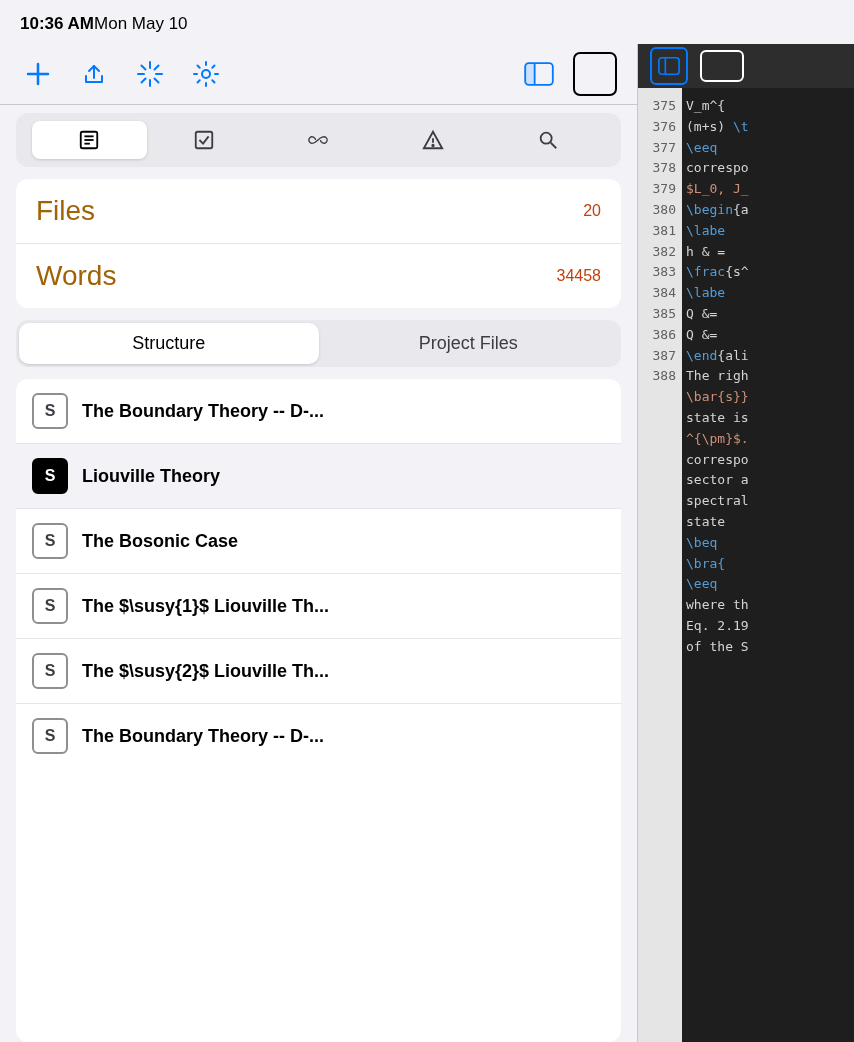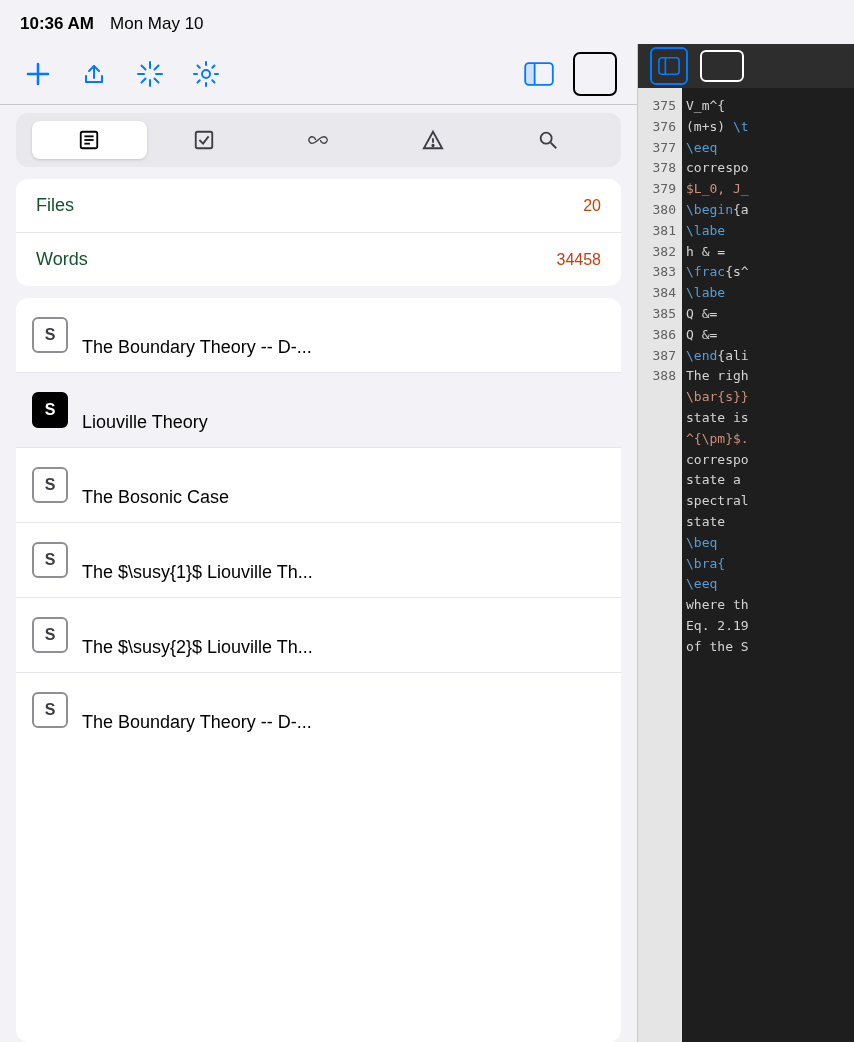--- a/index.html
+++ b/index.html
@@ -12,21 +12,20 @@
       display: flex;
       flex-direction: column;
     }
 
     
     .status-bar {
       background: #f2f2f7;
       padding: 8px 20px 4px 20px;
       display: flex;
       align-items: center;
-      gap: 16px;
       height: 44px;
     }
     .status-time {
       font-size: 17px;
       font-weight: 600;
       color: #000;
     }
     .status-date {
       font-size: 17px;
       font-weight: 400;
@@ -142,23 +141,23 @@
     .stats-row {
       display: flex;
       align-items: center;
       justify-content: space-between;
       padding: 16px 20px;
     }
     .stats-row + .stats-row {
       border-top: 1px solid #e5e5ea;
     }
     .stats-label {
-      font-size: 18px;
+      font-size: 28px;
       font-weight: 400;
-      color: #14532d;
+      color: #a16207;
     }
     .stats-value {
       font-size: 16px;
       font-weight: 400;
       color: #c2410c;
     }
 
     
     .segment-control {
       display: flex;
@@ -218,26 +217,25 @@
       color: #3c3c43;
       flex-shrink: 0;
     }
     .file-icon.filled {
       background: #000;
       border-color: #000;
       color: #fff;
     }
     .file-name {
       font-size: 18px;
-      font-weight: 400;
+      font-weight: 700;
       color: #000;
       white-space: nowrap;
       overflow: hidden;
       text-overflow: ellipsis;
-      margin-top: 25px;
     }
 
     
     .right-panel {
       flex: 1;
       background: #1e1e1e;
       display: flex;
       flex-direction: column;
       overflow: hidden;
     }
@@ -408,20 +406,24 @@
       <div class="stats-row">
         <span class="stats-label">Files</span>
         <span class="stats-value">20</span>
       </div>
       <div class="stats-row">
         <span class="stats-label">Words</span>
         <span class="stats-value">34458</span>
       </div>
     </div>
 
+    <div class="segment-control">
+      <div class="segment-btn active">Structure</div>
+      <div class="segment-btn">Project Files</div>
+    </div>
 
     <div class="file-list" id="file-list-container">
     <div class="file-item">
           <div class="file-icon">S</div>
           <span class="file-name">The Boundary Theory -- D-...</span>
         </div>
         <div class="file-item selected">
           <div class="file-icon filled">S</div>
           <span class="file-name">Liouville Theory</span>
         </div>
@@ -501,21 +503,21 @@
           <div class="code-line"><span style="color: rgb(86, 156, 214);">\frac</span><span style="color: rgb(212, 212, 212);">{s^</span></div>
           <div class="code-line"><span style="color: rgb(212, 212, 212);">    </span><span style="color: rgb(86, 156, 214);">\labe</span></div>
           <div class="code-line"><span style="color: rgb(212, 212, 212);">    Q &amp;=</span></div>
           <div class="code-line"><span style="color: rgb(212, 212, 212);">    Q &amp;=</span></div>
           <div class="code-line"><span style="color: rgb(86, 156, 214);">\end</span><span style="color: rgb(212, 212, 212);">{ali</span></div>
           <div class="code-line"><span style="color: rgb(212, 212, 212);">The righ</span></div>
           <div class="code-line"><span style="color: rgb(206, 145, 120);">\bar{s}}</span></div>
           <div class="code-line"><span style="color: rgb(212, 212, 212);">state is</span></div>
           <div class="code-line"><span style="color: rgb(206, 145, 120);">^{\pm}$.</span></div>
           <div class="code-line"><span style="color: rgb(212, 212, 212);">correspo</span></div>
-          <div class="code-line"><span style="color: rgb(212, 212, 212);">state a</span></div>
+          <div class="code-line"><span style="color: rgb(212, 212, 212);">sector a</span></div>
           <div class="code-line"><span style="color: rgb(212, 212, 212); margin-top: 8px;">spectral</span></div>
           <div class="code-line"><span style="color: rgb(212, 212, 212);">state</span></div>
           <div class="code-line"><span style="color: rgb(86, 156, 214);">\beq</span></div>
           <div class="code-line"><span style="color: rgb(212, 212, 212);">    </span><span style="color: rgb(86, 156, 214);">\bra{</span></div>
           <div class="code-line"><span style="color: rgb(86, 156, 214);">\eeq</span></div>
           <div class="code-line"><span style="color: rgb(212, 212, 212);">where th</span></div>
           <div class="code-line"><span style="color: rgb(212, 212, 212);">Eq. 2.19</span></div>
           <div class="code-line"><span style="color: rgb(212, 212, 212);">of the S</span></div>
         </div>
       </div>

